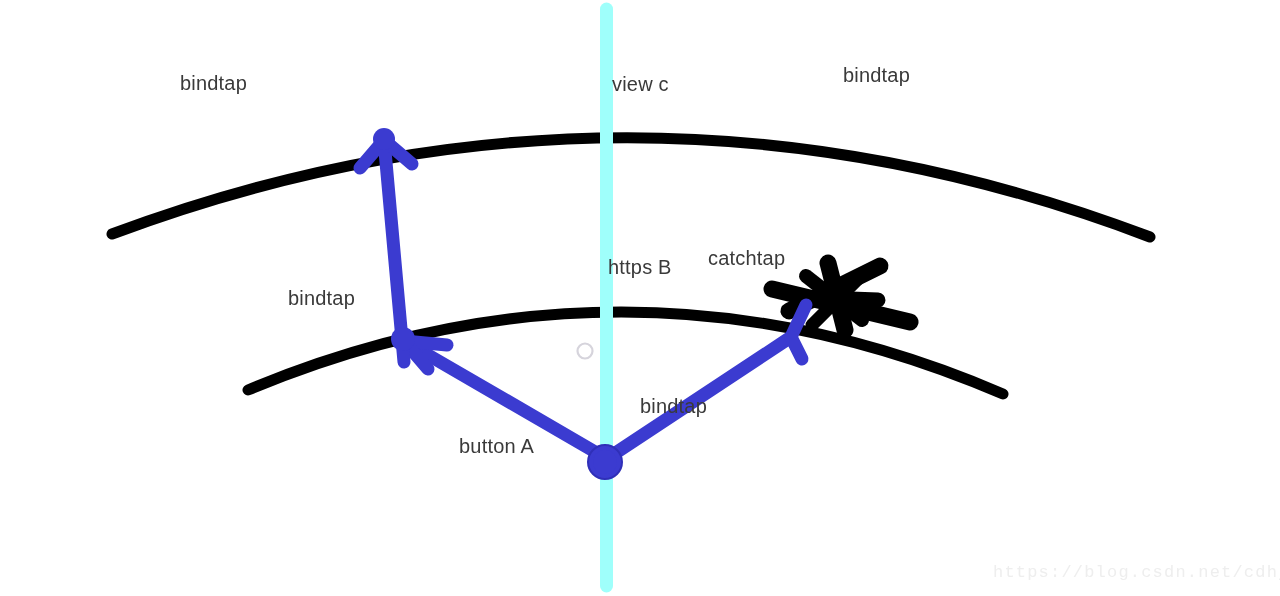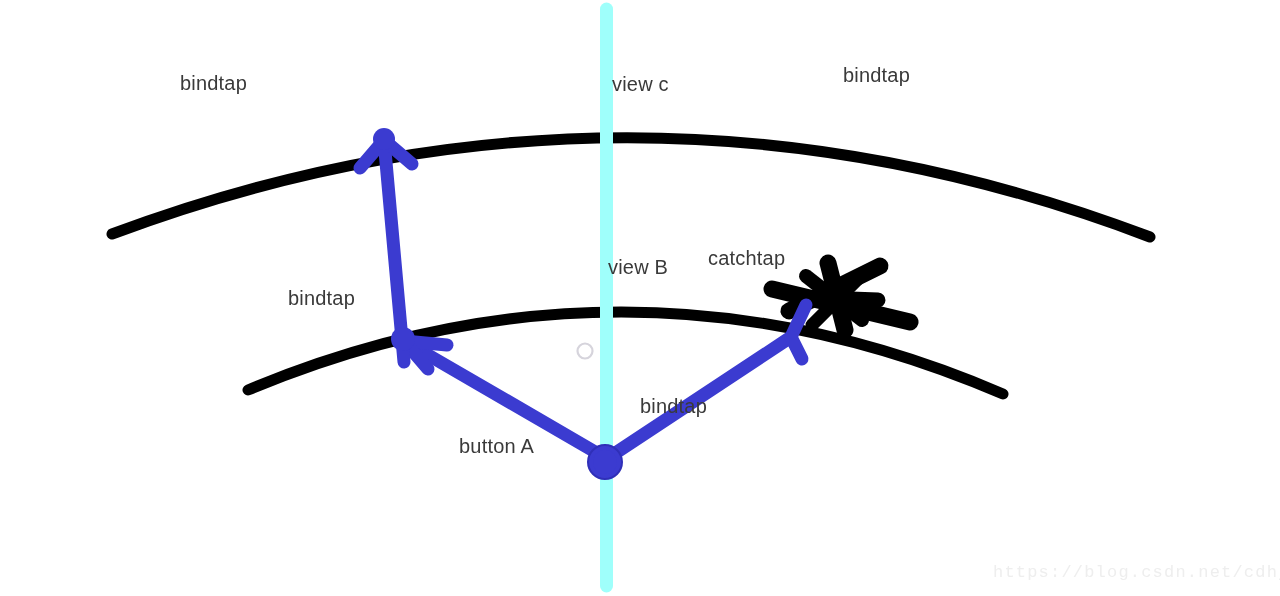--- a/index.html
+++ b/index.html
@@ -107,21 +107,21 @@
   </svg>
 
   <div class="label label-bindtap-1">bindtap</div>
 
   <div class="label label-view-c">view c</div>
 
   <div class="label label-bindtap-2">bindtap</div>
 
   <div class="label label-bindtap-3">bindtap</div>
 
-  <div class="label label-view-b">view B</div>
+  <div class="label label-view-b">https B</div>
 
   <div class="label label-catchtap">catchtap</div>
 
   <div class="label label-bindtap-4">bindtap</div>
 
   <div class="label label-button-a">button A</div>
 
   <div class="watermark">https://blog.csdn.net/cdhjava</div>
 
 </div>

